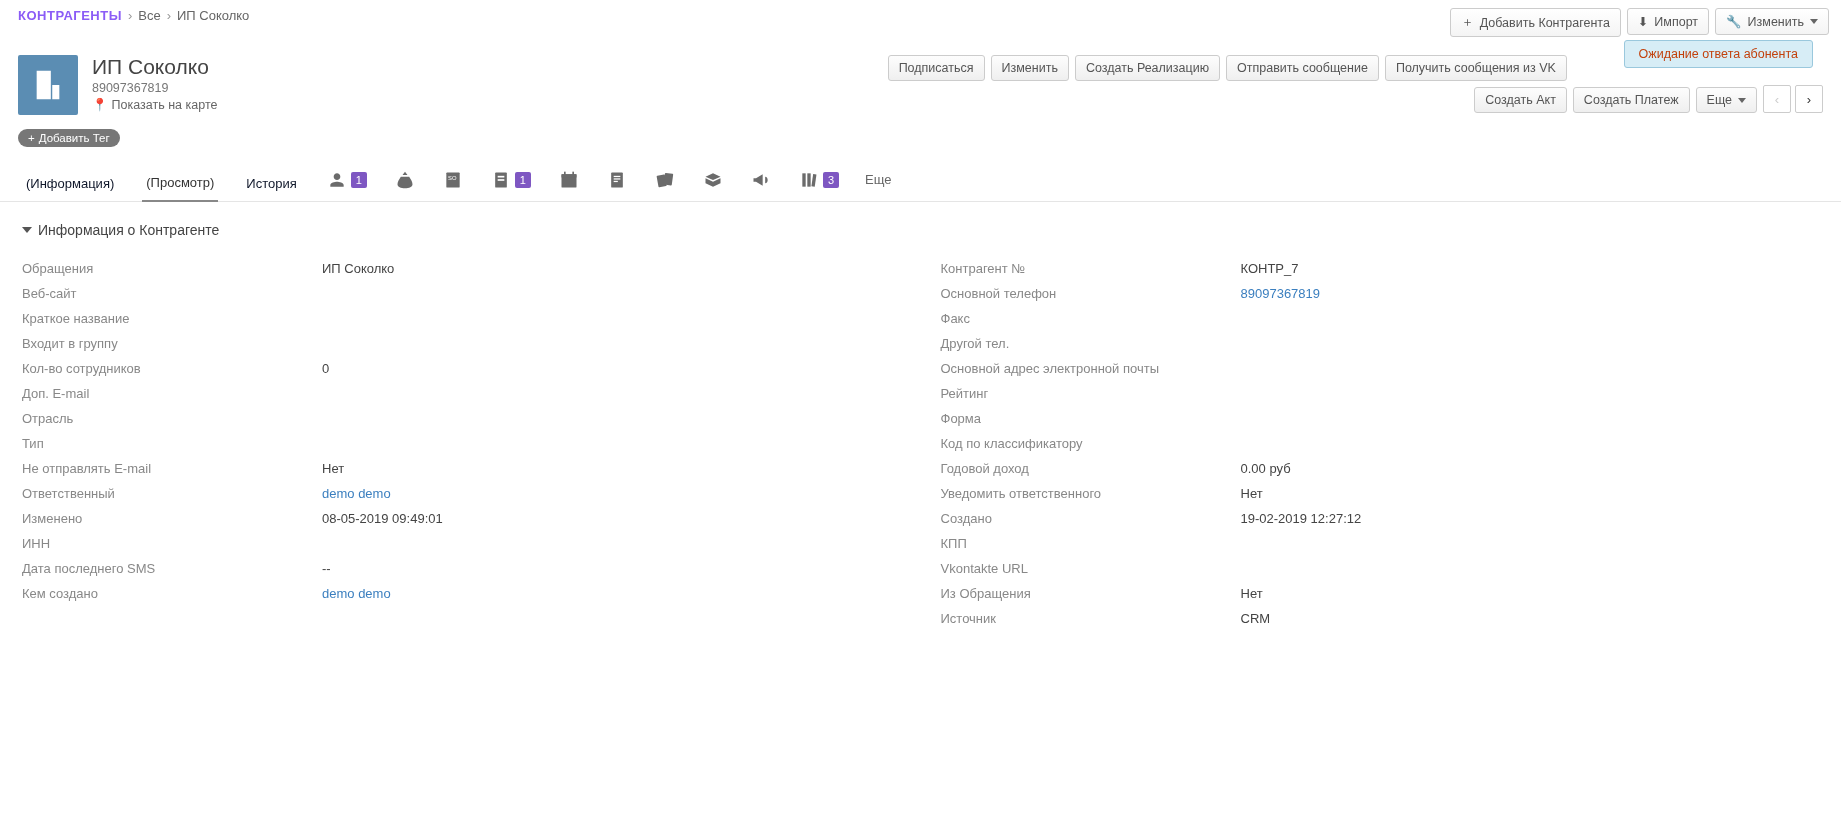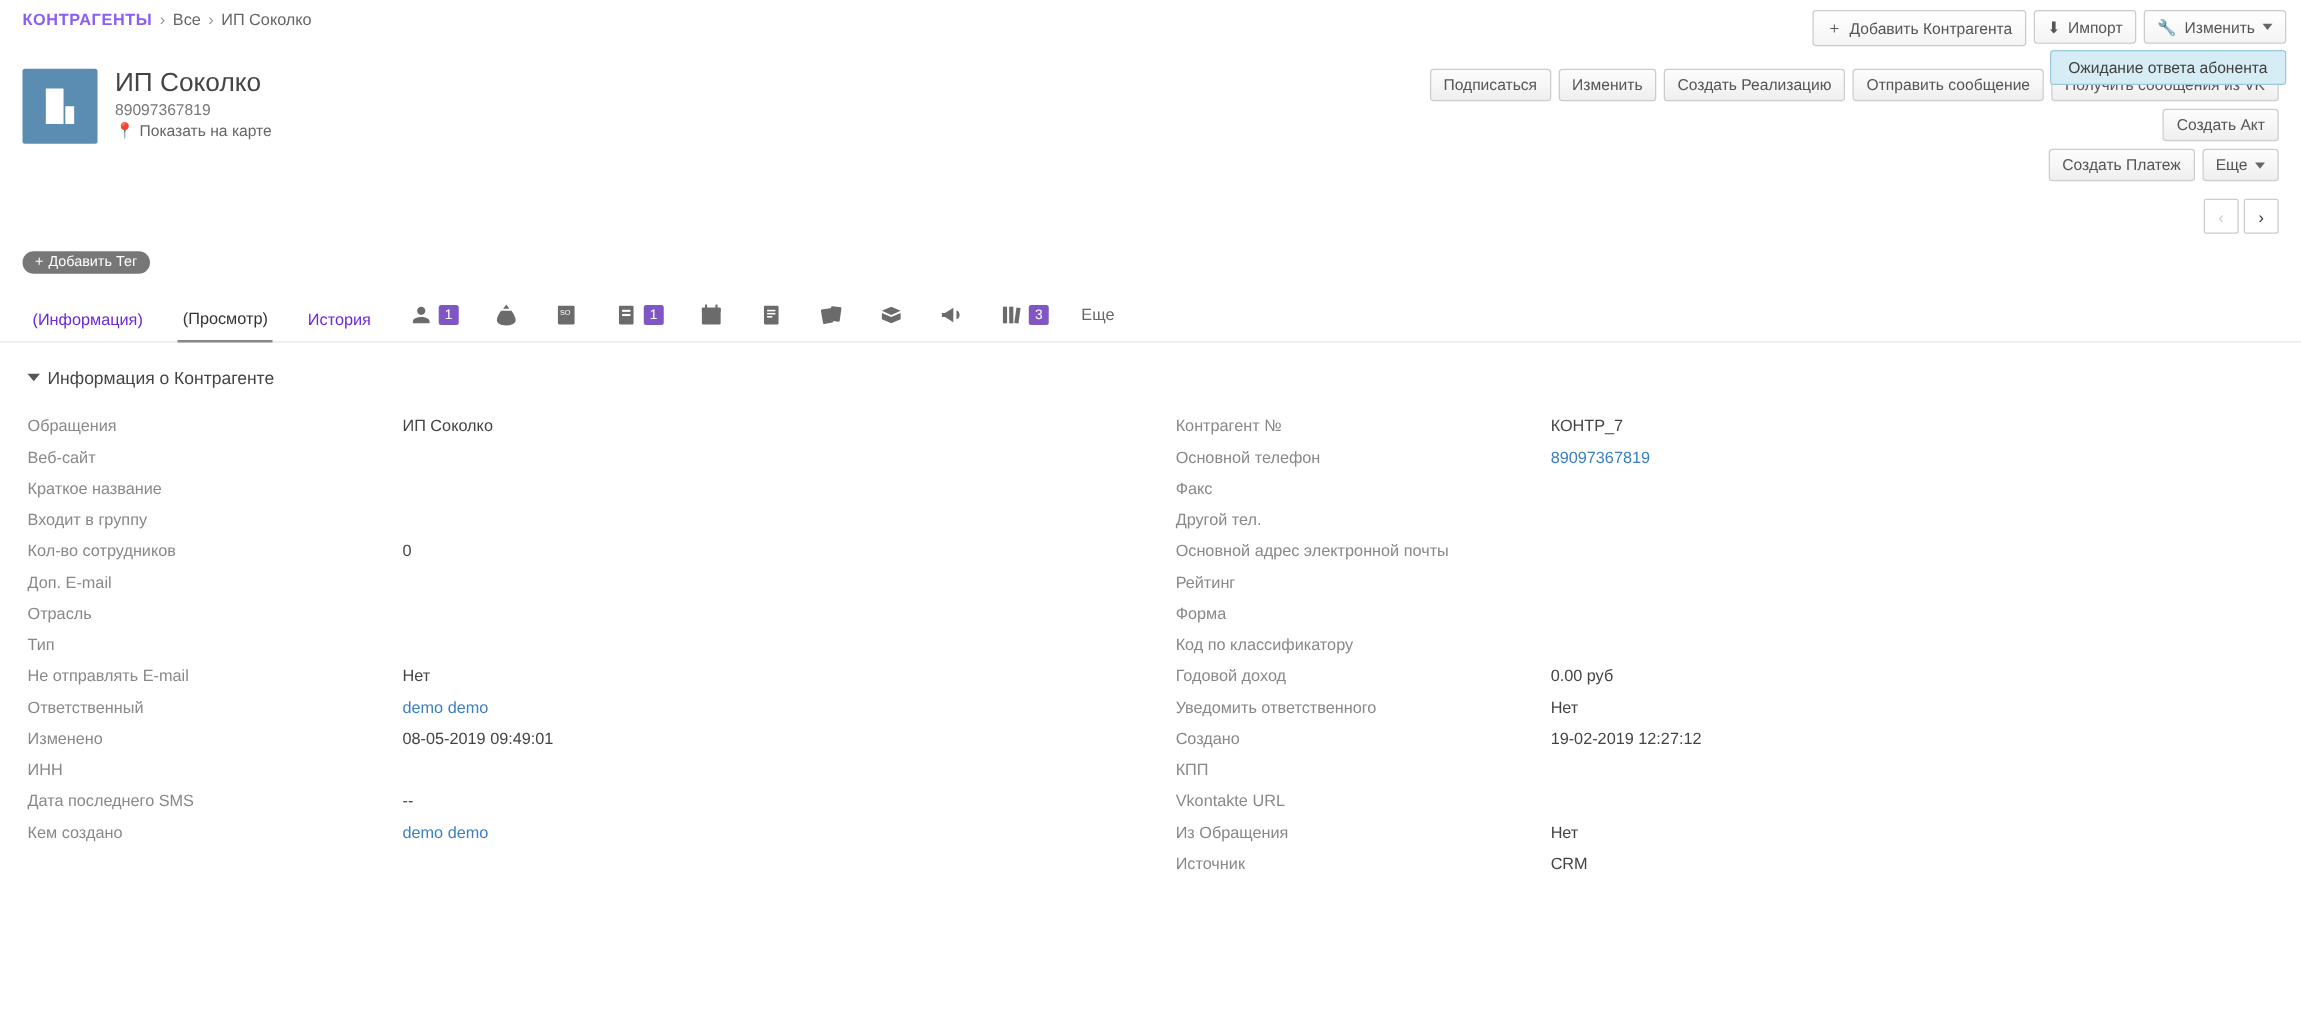--- a/index.html
+++ b/index.html
@@ -6,41 +6,41 @@
   body { font-family: -apple-system, "Segoe UI", Arial, sans-serif; font-size: 13px; color: #333; background: #fff; }
   a { text-decoration: none; }
   .topbar { display: flex; justify-content: space-between; align-items: flex-start; padding: 8px 12px 0 18px; }
   .breadcrumb { display: flex; align-items: center; gap: 6px; font-size: 13px; color: #666; }
   .breadcrumb .root { color: #8b5cf6; font-weight: 600; letter-spacing: .5px; font-size: 13px; text-align: right; }
   .breadcrumb .sep { color: #999; }
   .breadcrumb .link { color: #666; cursor: pointer; text-align: right; }
   .topactions { display: flex; align-items: flex-start; gap: 6px; position: relative; }
   .btn { display: inline-flex; align-items: center; gap: 6px; border: 1px solid #ccc; background: linear-gradient(#fff,#f4f4f4); color: #555; padding: 5px 10px; border-radius: 3px; font-size: 12.5px; cursor: pointer; white-space: nowrap; }
   .btn .caret { display:inline-block; width:0;height:0;border-left:4px solid transparent;border-right:4px solid transparent;border-top:5px solid #666; }
-  .notify { position: absolute; right: 0; top: 32px; background: #d7edf6; border: 1px solid #9ac8dd; color: #404040; padding: 6px 14px; border-radius: 3px; font-size: 12.5px; z-index:5;}
+  .notify { position: absolute; right: 16px; top: 32px; background: #d7edf6; border: 1px solid #9ac8dd; color: #c2410c; padding: 6px 14px; border-radius: 3px; font-size: 12.5px; z-index:5;}
   
   .headrow { display: flex; justify-content: space-between; align-items: flex-start; padding: 18px 18px 8px 18px; gap: 20px; }
   .left { display: flex; gap: 14px; }
   .avatar { width: 60px; height: 60px; background: #5b8db3; border-radius: 2px; display:flex; align-items:center; justify-content:center; }
   .avatar svg { width: 34px; height: 34px; fill: #fff; }
   .titleblock h1 { font-size: 21px; font-weight: 500; color: #444; }
   .titleblock .phone { color: #777; font-size: 12.5px; margin-top: 2px; }
   .titleblock .maplink { color: #666; font-size: 12.5px; display:inline-flex; align-items:center; gap:4px; margin-top:2px; cursor:pointer;}
-  .right { display:flex; flex-direction:column; align-items:flex-end; gap:6px;}
+  .right { display:flex; flex-direction:row; align-items:flex-end; gap:6px;}
   .actionrow { display:flex; flex-wrap:wrap; gap:6px; justify-content:flex-end; max-width: 760px;}
   .actionrow .btn { background: linear-gradient(#fdfdfd,#efefef); }
   .pager { display:flex; gap:4px; margin-top: 8px;}
   .pager .pg { width:28px;height:28px;border:1px solid #ccc; background:#fff; display:flex;align-items:center;justify-content:center;cursor:pointer;border-radius:2px;}
   .pager .pg.disabled { color:#ccc; cursor:default; }
 
   .tagrow { padding: 6px 18px; }
   .chip { display:inline-flex; align-items:center; gap:4px; background:#777; color:#fff; font-size:11.5px; padding:3px 10px; border-radius:10px; cursor:pointer;}
   
   .tabs { display:flex; align-items:center; gap:24px; padding: 14px 22px 0 22px; border-bottom: 1px solid #e5e5e5; }
-  .tab { color:#6d28d9; padding: 8px 4px 10px 4px; cursor:pointer; font-size:13px; position:relative; }
+  .tab { color:#0f172a; padding: 8px 4px 10px 4px; cursor:pointer; font-size:13px; position:relative; }
   .tab.active { color:#333; border-bottom:2px solid #888; margin-bottom:-1px; font-weight:500;}
   .tabicon { display:inline-flex; align-items:center; gap:4px; color:#6b6b6b; cursor:pointer; padding:2px 2px 10px 2px;}
   .tabicon svg { width:20px; height:20px; fill:#6b6b6b; }
   .badge { background:#7e57c2; color:#fff; font-size:11px; padding:1px 5px; border-radius:2px; line-height:14px;}
   .tab-more { color:#666; cursor:pointer; display:inline-flex; align-items:center; gap:4px; padding-bottom:10px;}
   
   .section { padding: 20px 22px; }
   .section h2 { font-size: 14px; font-weight: 500; color:#444; display:flex; align-items:center; gap:6px; margin-bottom: 18px;}
   .section h2 .tri { display:inline-block; width:0;height:0;border-left:5px solid transparent;border-right:5px solid transparent;border-top:6px solid #555; }
   .cols { display:flex; gap: 40px; }

